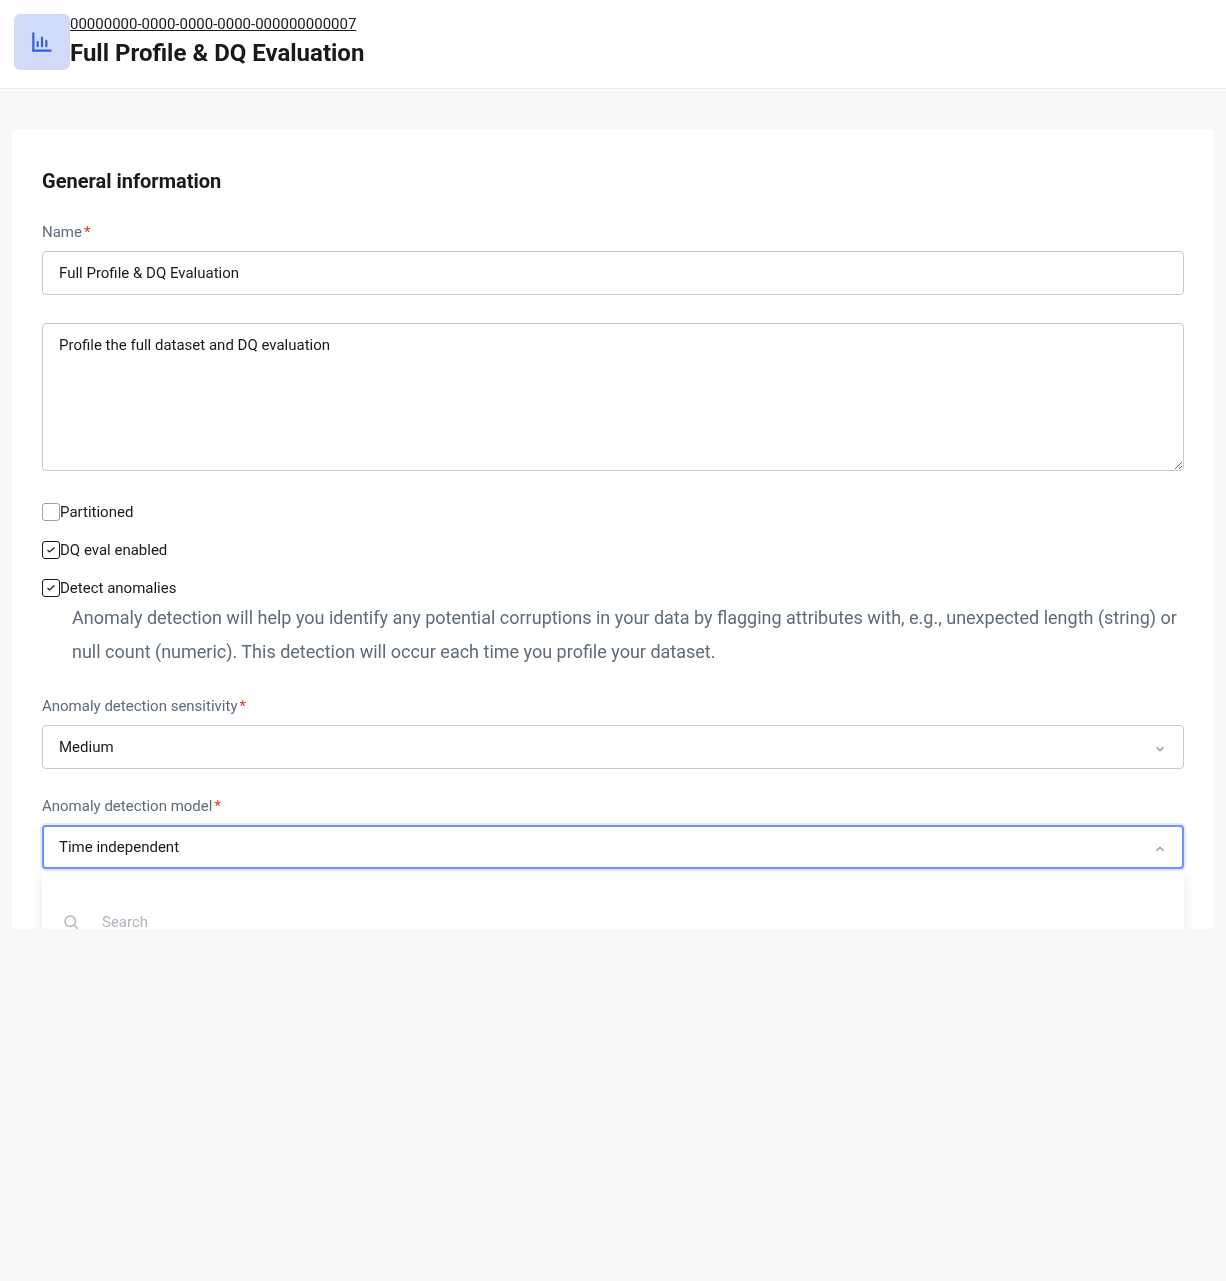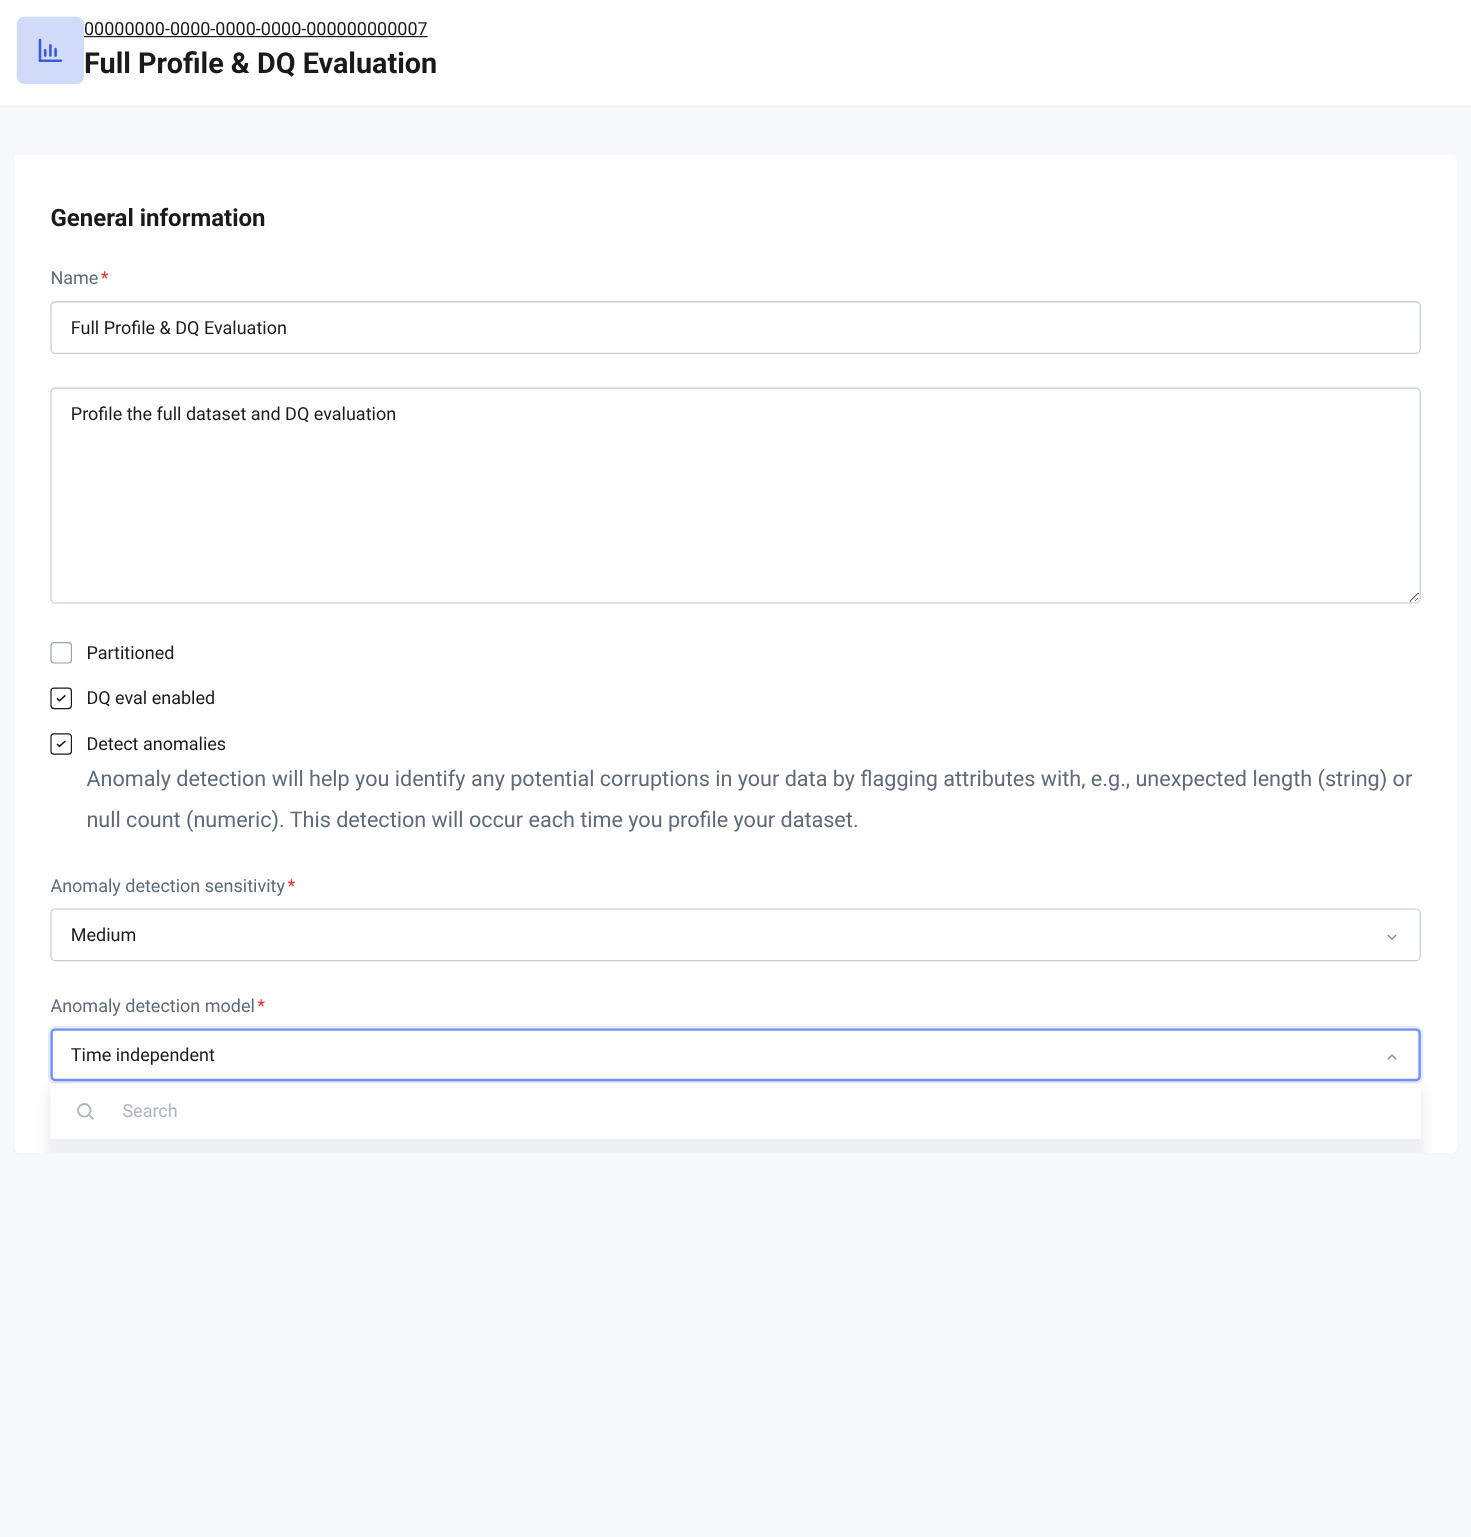--- a/index.html
+++ b/index.html
@@ -83,26 +83,25 @@
     }
     .textarea-input {
       width: 100%;
       padding: 12px 16px;
       font-size: 15px;
       border: 1px solid #c1cad6;
       border-radius: 4px;
       color: #1a1a1a;
       font-family: inherit;
       resize: vertical;
-      height: 180px;
+      height: 148px;
     }
     .checkbox-group {
       display: flex;
       align-items: flex-end;
-      gap: 12px;
       margin-bottom: 20px;
     }
     .checkbox {
       width: 18px;
       height: 18px;
       border: 1.5px solid #9aa5b1;
       border-radius: 3px;
       display: inline-flex;
       align-items: center;
       justify-content: center;
@@ -176,20 +175,21 @@
       box-shadow: 0 4px 12px rgba(0,0,0,0.1);
       z-index: 10;
       margin-top: 2px;
     }
     .dropdown-search {
       display: flex;
       align-items: center;
       padding: 14px 20px;
       border-bottom: 1px solid #eef0f2;
       gap: 22px;
+      margin-top: 28px;
     }
     .dropdown-search svg {
       width: 18px;
       height: 18px;
       color: #adb5bd;
     }
     .dropdown-search input {
       border: none;
       outline: none;
       font-size: 15px;

